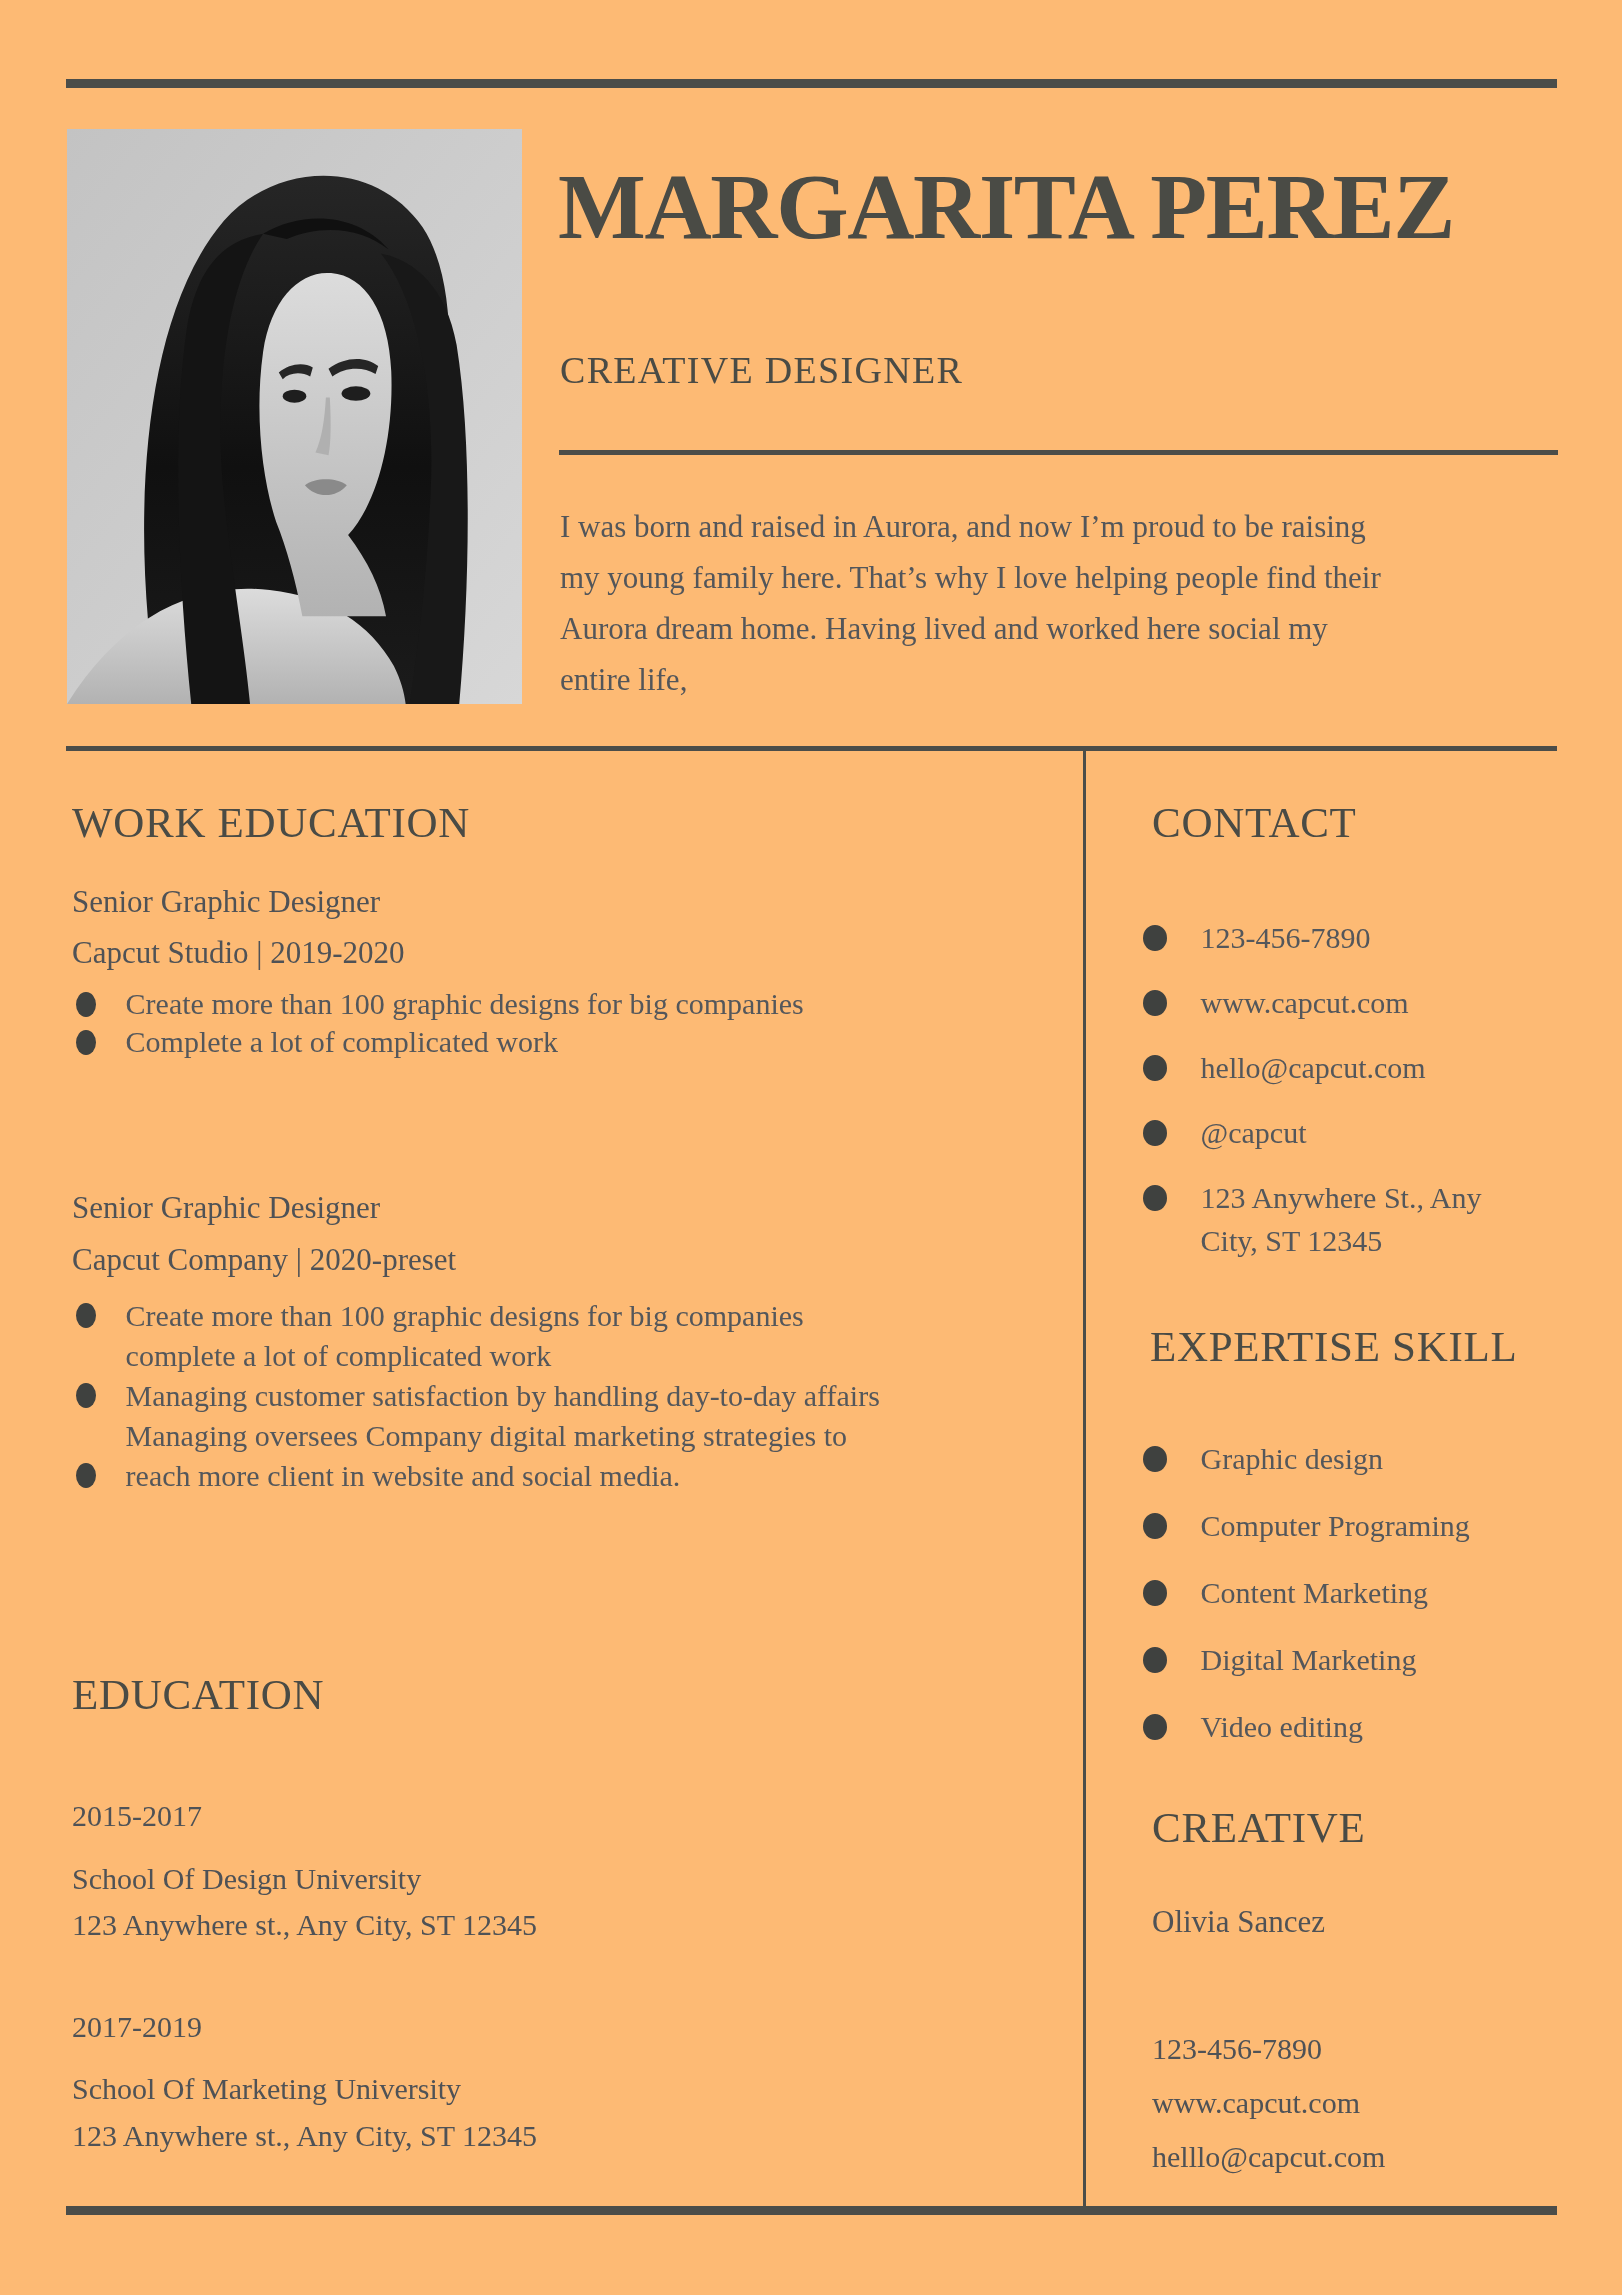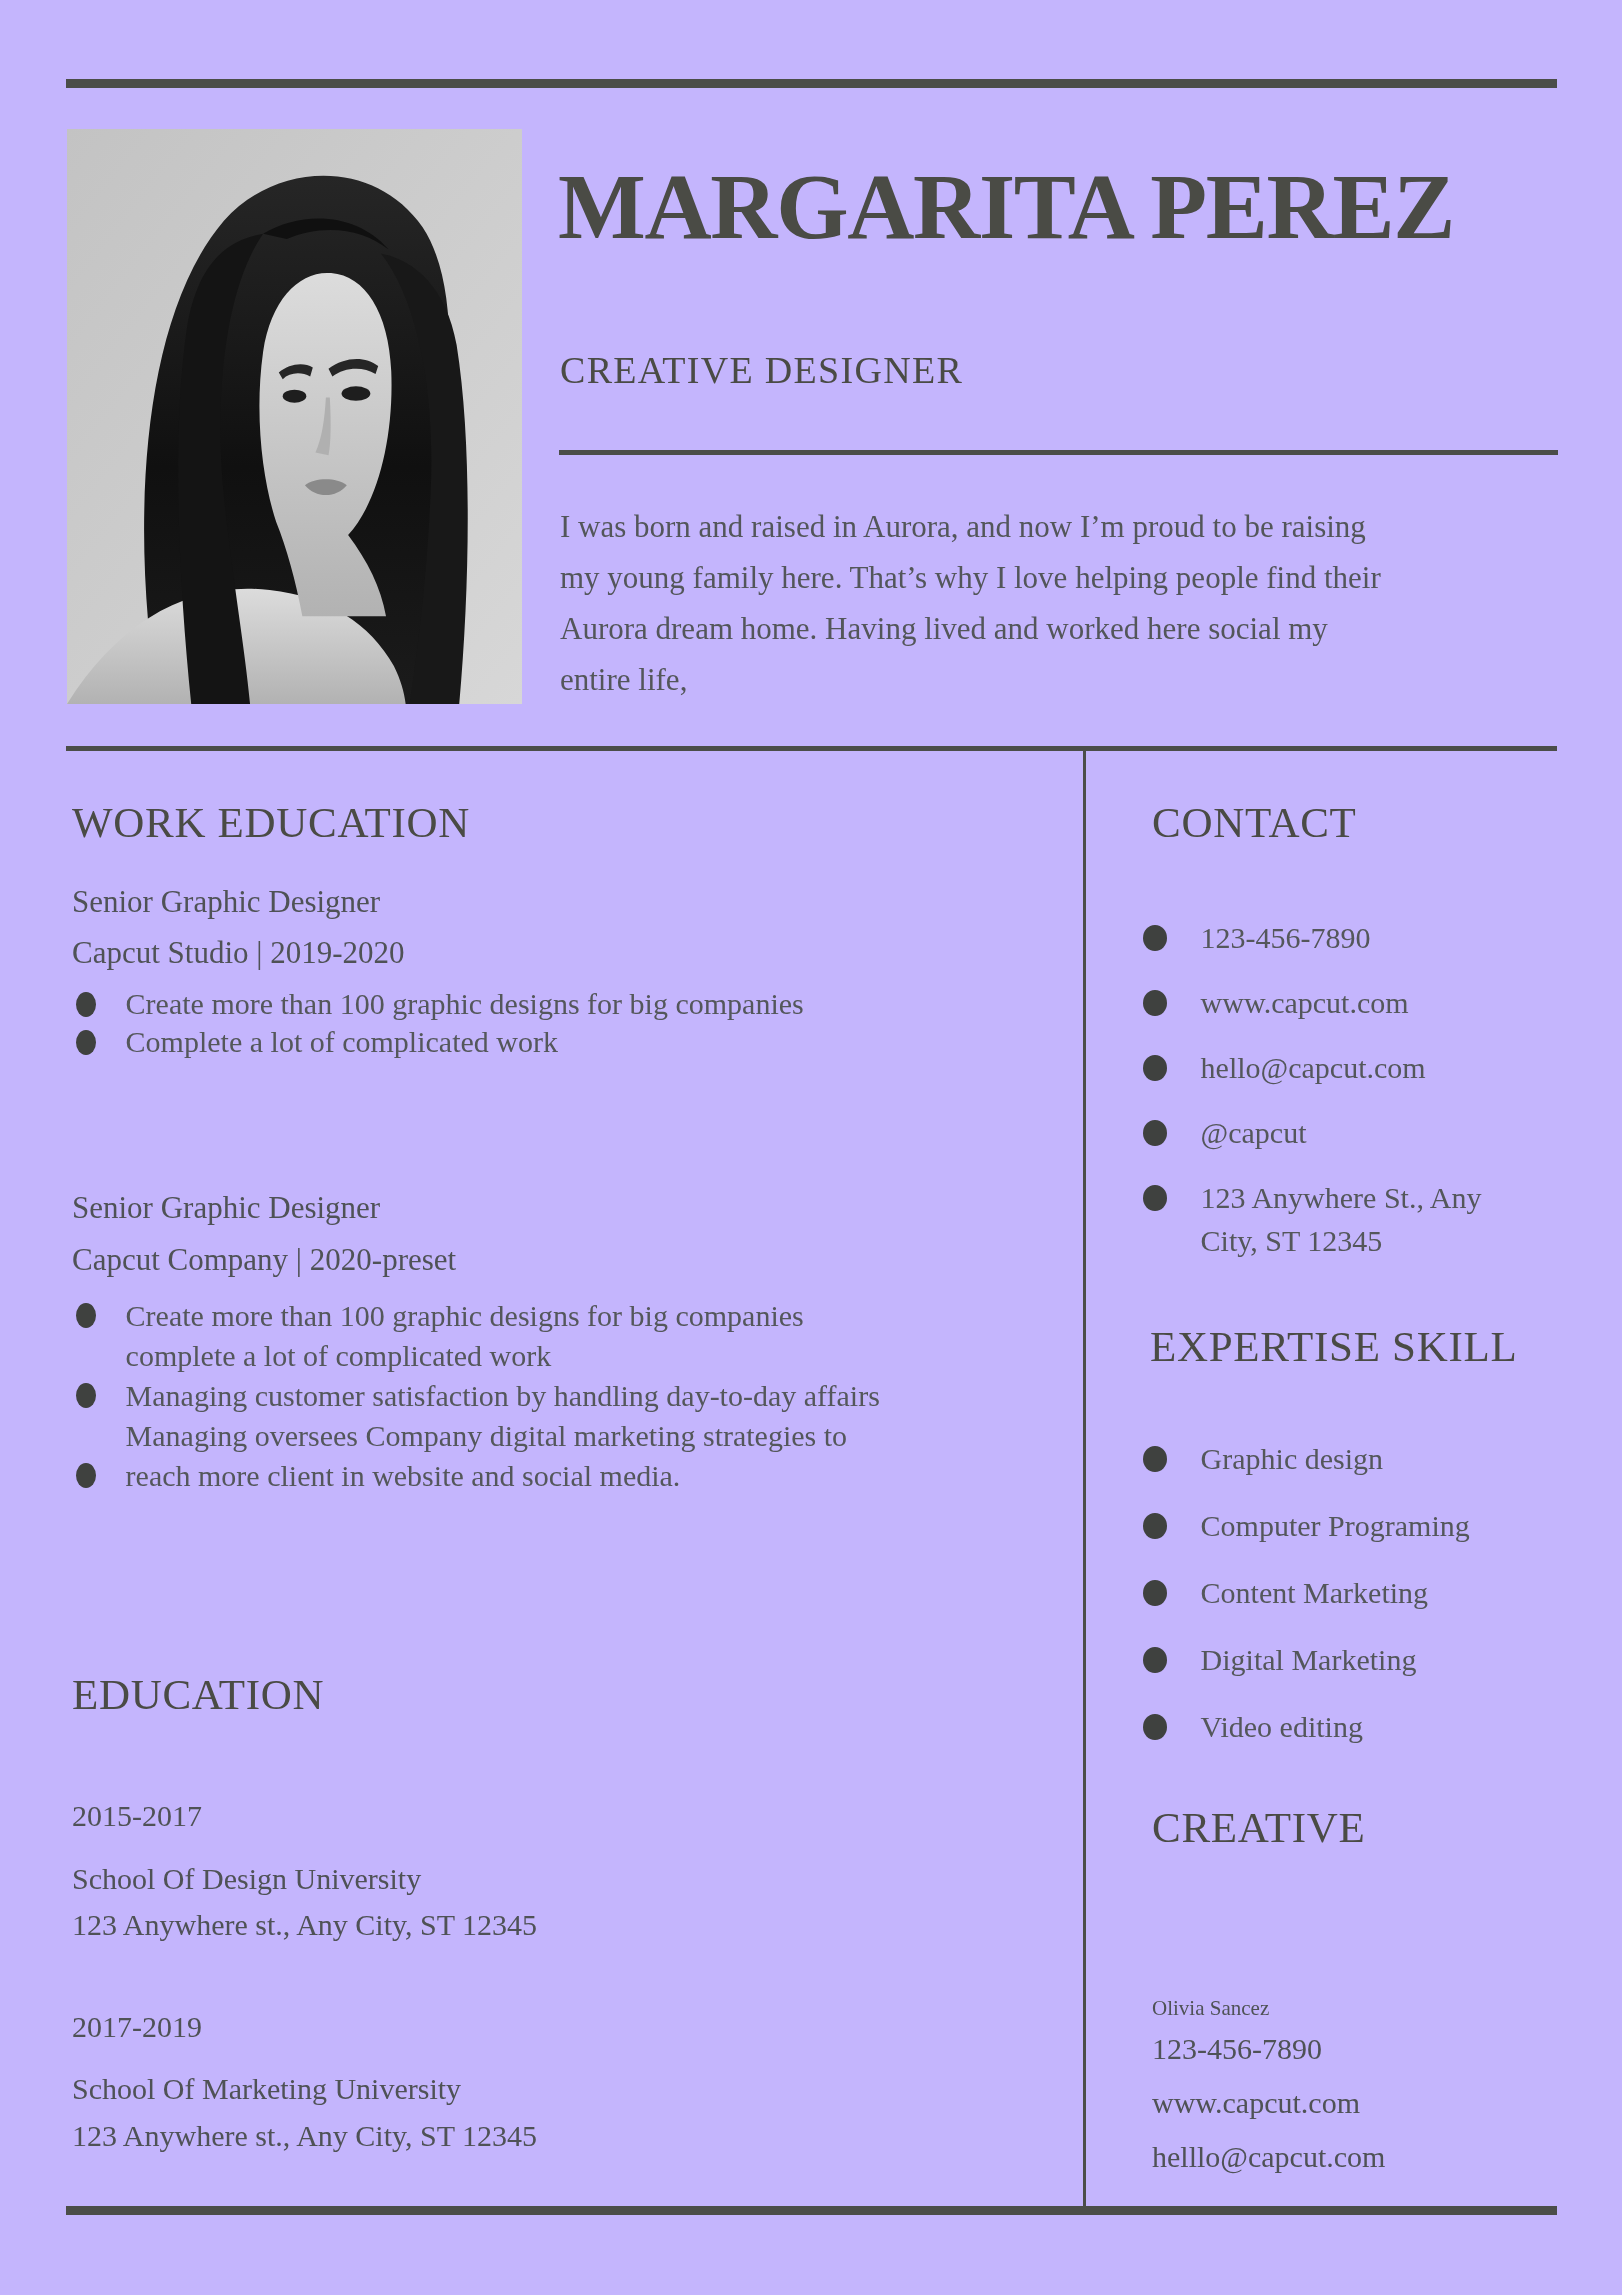--- a/index.html
+++ b/index.html
@@ -1,17 +1,17 @@
 <!DOCTYPE html>
 <html style="font-size:10.5px"><head>
 <meta charset="utf-8">
 <style>
   html,body{margin:0;padding:0;background:#d8dadb;}
   .page{
-    position:relative;width:1623px;height:2295px;background:#c4b5fd;
+    position:relative;width:1623px;height:2295px;background:#fdba74;
     font-family:"Liberation Serif","DejaVu Serif",serif;overflow:hidden;color:#54575b;
   }
   .bar{position:absolute;left:66px;width:1491px;height:8.5px;background:#4b4d49;}
   .hline{position:absolute;background:#4b4d49;}
   .vline{position:absolute;background:#4b4d49;}
   .heading{position:absolute;font-size:43px;line-height:43px;color:#4a4b45;letter-spacing:0.7px;font-weight:400;margin:0;white-space:nowrap;}
   .name{position:absolute;left:558px;top:161px;font-size:93px;line-height:92px;font-weight:700;letter-spacing:-1.3px;color:#4a4b45;margin:0;white-space:nowrap;}
   .jobtitle{position:absolute;left:560px;top:351px;font-size:38px;line-height:38px;color:#4a4b45;letter-spacing:1.3px;font-weight:400;margin:0;white-space:nowrap;}
   .about{position:absolute;left:560px;top:501px;font-size:31px;line-height:51px;color:#53565a;}
   .about div{white-space:nowrap;}
@@ -23,21 +23,21 @@
   .row{display:flex;align-items:flex-start;}
   .dot{flex:0 0 auto;width:19.6px;height:25px;border-radius:50%;background:#3f413f;margin-top:6.5px;}
   .rdot{width:23.6px;height:26px;margin-top:8.5px;}
   .txt{margin-left:30px;font-size:30px;line-height:40px;color:#54575b;}
   .txt div{white-space:nowrap;}
   .job1 .txt{line-height:38px;}
   .contact-list .row{margin-bottom:22px;}
   .contact-list .txt{line-height:43px;margin-left:34px;}
   .skills-list .row{margin-bottom:24px;}
   .skills-list .txt{line-height:43px;margin-left:34px;}
-  .refname{position:absolute;left:1152px;top:1992px;font-size:21px;line-height:33px;color:#4f5256;white-space:nowrap;}
+  .refname{position:absolute;left:1152px;top:1905px;font-size:31px;line-height:33px;color:#4f5256;white-space:nowrap;}
   .reflines{position:absolute;left:1152px;top:2022px;font-size:30px;line-height:54px;color:#4f5256;}
   .reflines div{white-space:nowrap;}
 </style>
 </head>
 <body>
 
 <div class="page">
 
   <div class="bar" style="top:79px;"></div>
 

